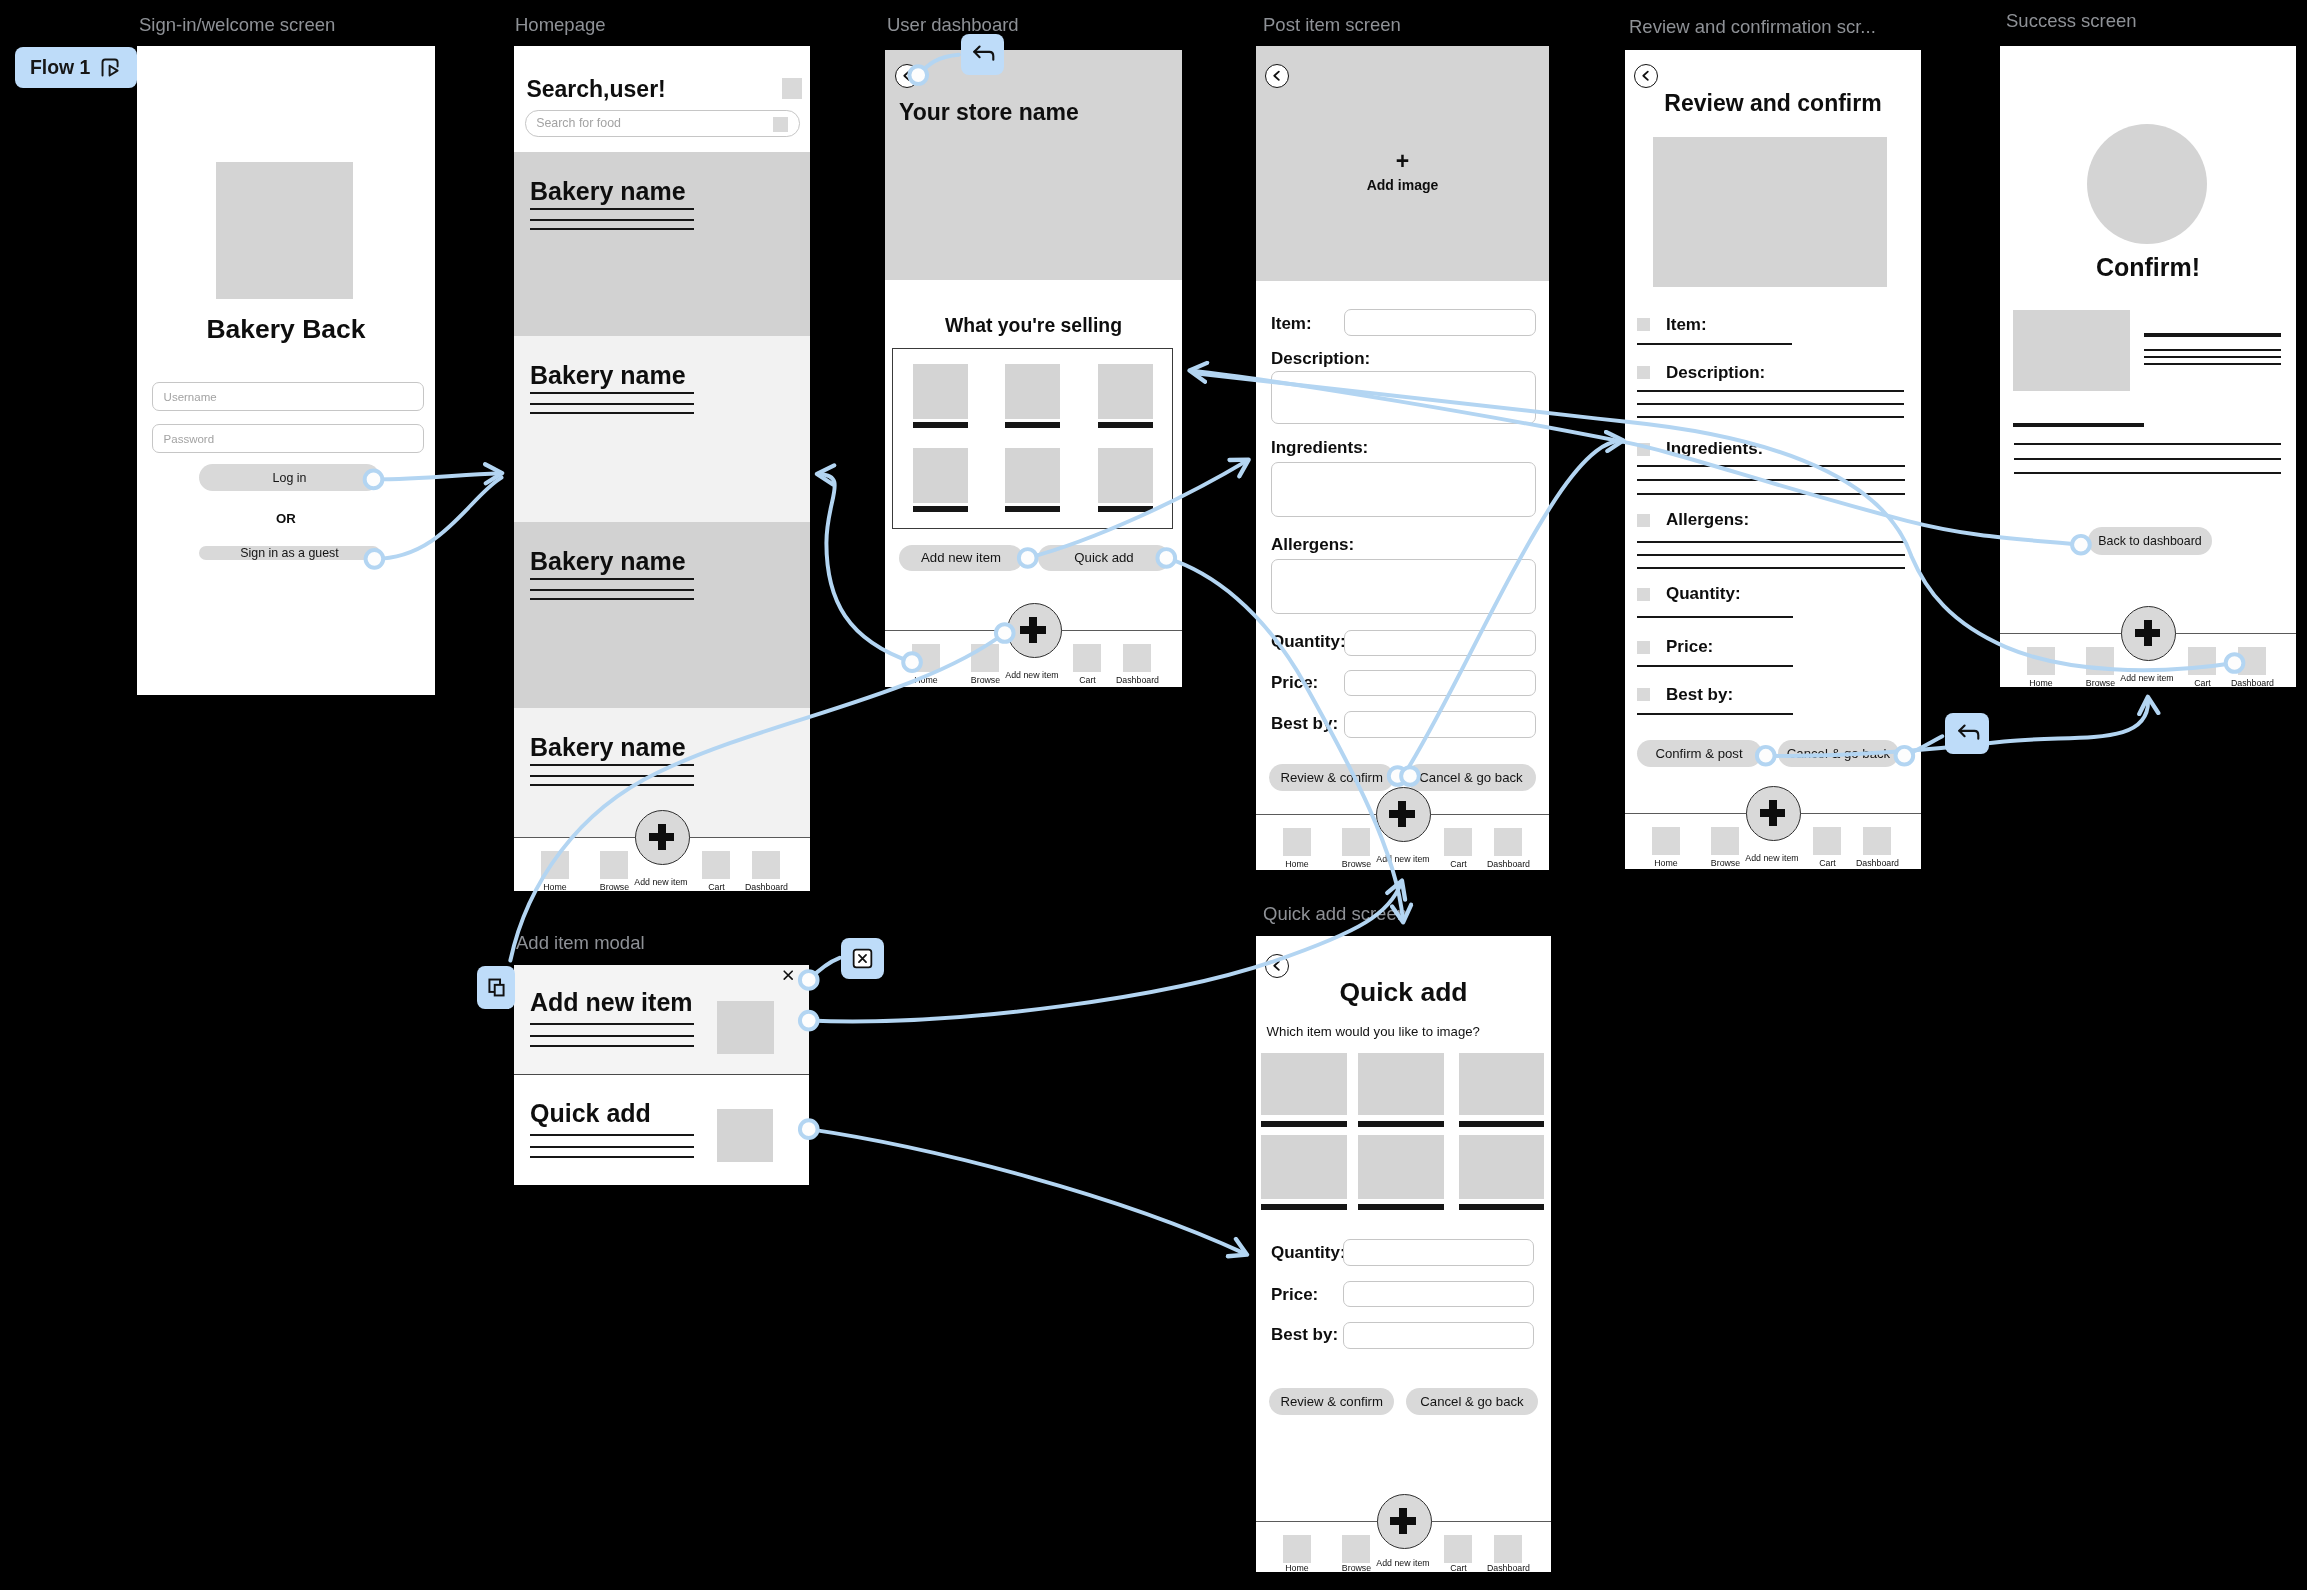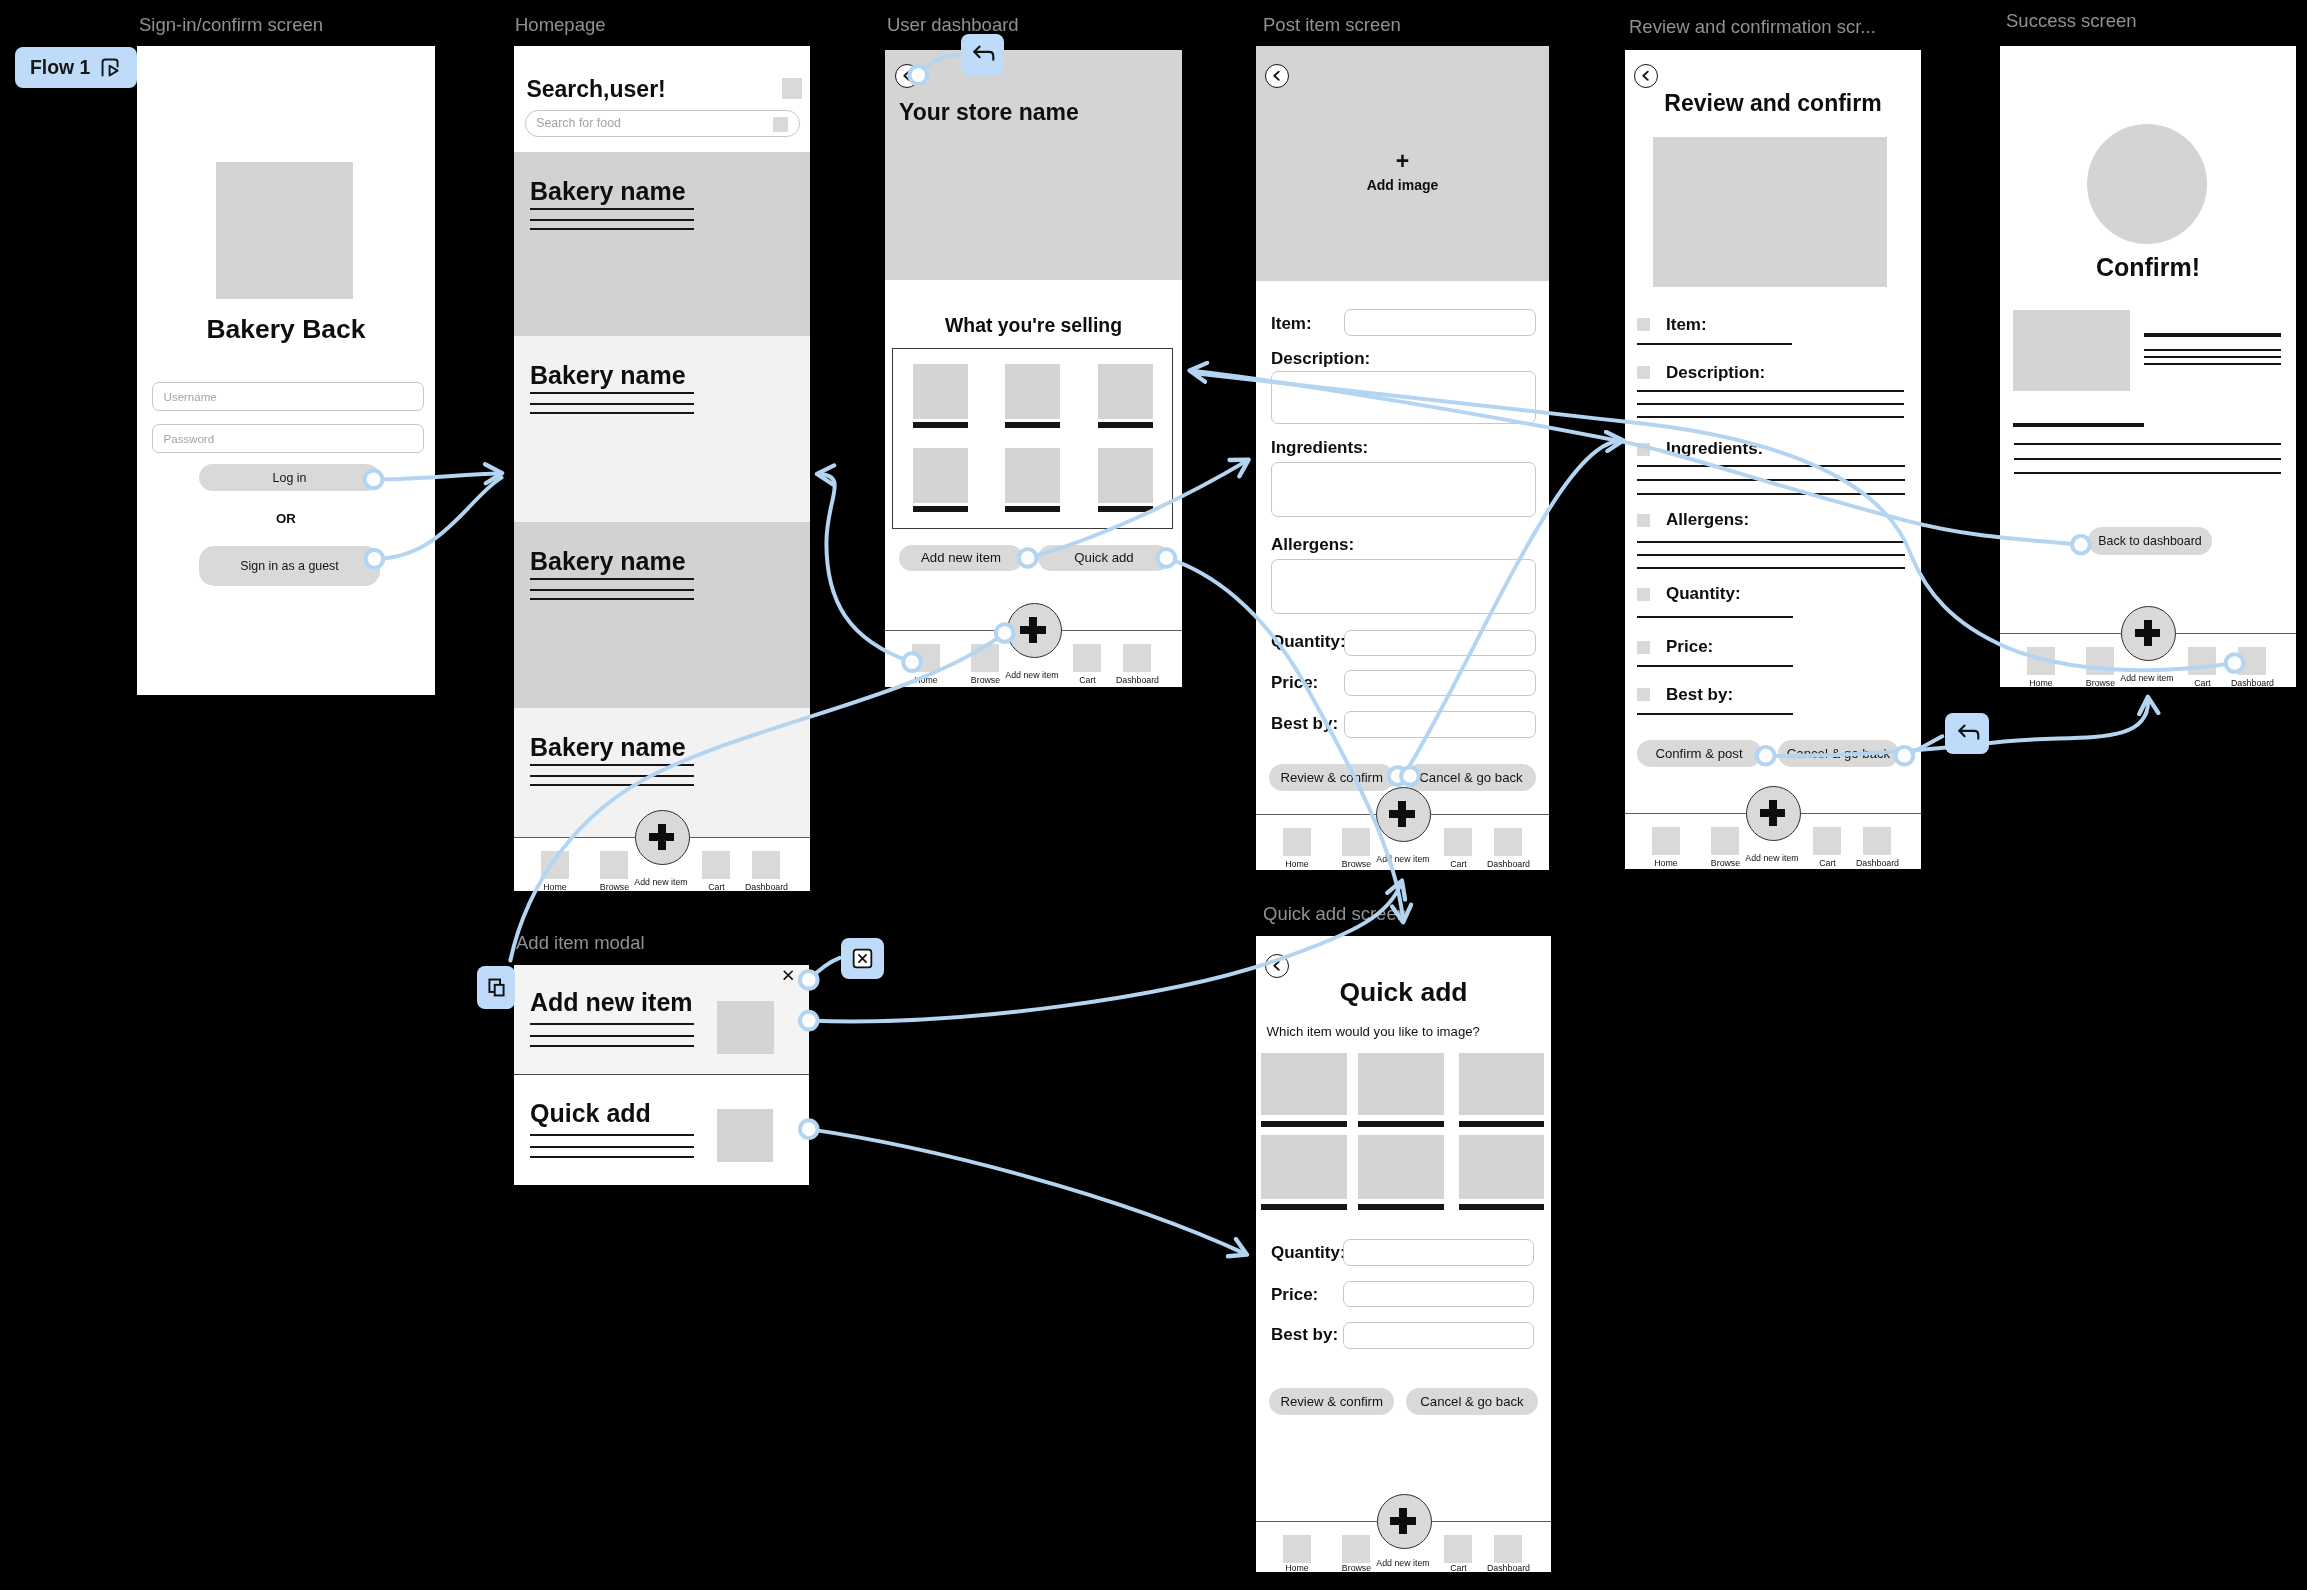--- a/index.html
+++ b/index.html
@@ -32,37 +32,37 @@
   .cb{position:absolute;width:13.2px;height:13.2px;background:#d9d9d9;}
   #connectors{position:absolute;left:0;top:0;z-index:5;pointer-events:none;}
   .badge{z-index:6;}
   .flowbadge{z-index:6;gap:8.8px;font-size:19.4px;font-weight:600;color:#161616;}
 </style>
 </head>
 <body>
 
 <div id="canvas">
 
-  <div class="flabel" style="left:139px;top:14px">Sign-in/confirm screen</div>
+  <div class="flabel" style="left:139px;top:14px">Sign-in/welcome screen</div>
   <div class="flabel" style="left:515px;top:14px">Homepage</div>
   <div class="flabel" style="left:887px;top:14px">User dashboard</div>
   <div class="flabel" style="left:1263px;top:14px">Post item screen</div>
   <div class="flabel" style="left:1629px;top:16px">Review and confirmation scr...</div>
   <div class="flabel" style="left:2006px;top:10px">Success screen</div>
   <div class="flabel" style="left:516px;top:932px">Add item modal</div>
   <div class="flabel" style="left:1263px;top:903px">Quick add screen</div>
 
   <div class="screen" style="left:137px;top:46px;width:298px;height:649px">
     <div class="gray" style="left:79px;top:116px;width:137px;height:137px"></div>
     <div class="blabel ctr" style="top:268px;font-size:26.5px">Bakery Back</div>
     <input class="inputbox" style="left: 15px; top: 336px; width: 272px; height: 29px;" placeholder="Username">
     <input class="inputbox" style="left: 15px; top: 378px; width: 272px; height: 29px;" placeholder="Password">
     <div class="pill" style="left:62px;top:418px;width:181px;height:27px;font-size:12.4px">Log in</div>
     <div class="blabel ctr" style="top:465px;font-size:13.2px">OR</div>
-    <div class="pill" style="left:62px;top:500px;width:181px;height:40px;font-size:12.4px">Sign in as a guest</div>
+    <div class="pill" style="left:62px;top:500px;width:181px;height:14px;font-size:12.4px">Sign in as a guest</div>
   </div>
 
   <div class="screen" style="left:514px;top:46px;width:296px;height:845px">
     <div class="blabel" style="left:12.4px;top:30px;font-size:23px">Search,user!</div>
     <div class="sq" style="left:268px;top:32px;width:20.3px;height:21px"></div>
     <input class="inputbox" style="left: 10.6px; top: 64px; width: 275px; height: 26.5px; border-radius: 13.2px; font-size: 12.4px;" placeholder="Search for food">
     <div class="sq" style="left:259px;top:71px;width:15px;height:15px"></div>
 
     <div style="position:absolute;left:0;top:106px;width:296px;height:184px;background:#d2d2d2">
       <div class="blabel" style="left:16px;top:25px;font-size:25px">Bakery name</div>

